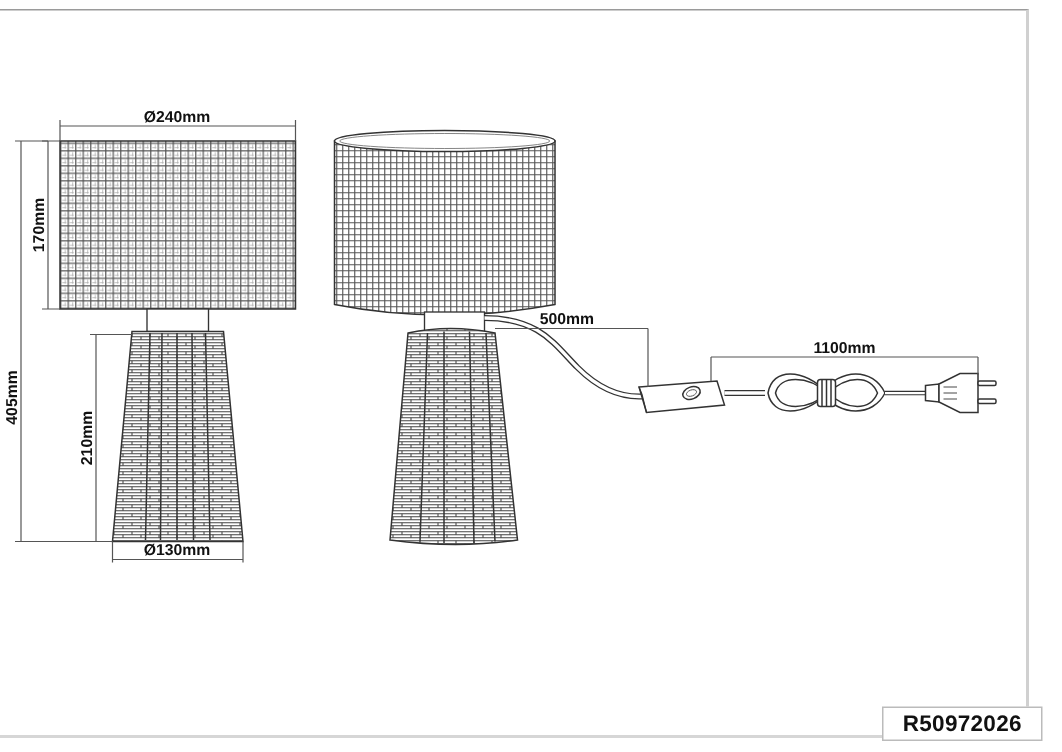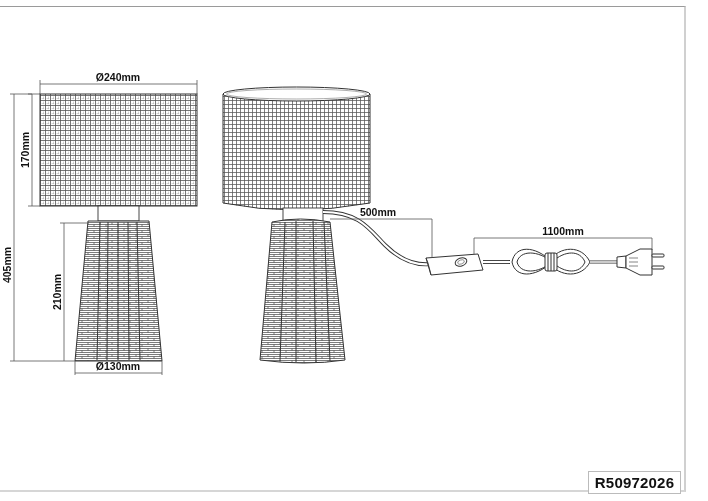--- a/index.html
+++ b/index.html
@@ -1,20 +1,20 @@
 <!DOCTYPE html>
 <html><head>
 <meta charset="utf-8">
 <style>
   html, body { margin:0; padding:0; background:#ffffff; }
   body { width:708px; height:501px; position:relative; overflow:hidden; font-family:"Liberation Sans", sans-serif; }
   .frame { position:absolute; left:-2px; top:6px; width:688px; height:486px; border-top:1px solid #9a9a9a; border-right:2px solid #d0d0d0; border-bottom:2px solid #d6d6d6; box-sizing:border-box; }
   svg.drawing { position:absolute; left:0; top:0; }
   .dim-label { font-family:"Liberation Sans", sans-serif; font-weight:bold; font-size:10.5px; fill:#111; }
-  .code-box { position:absolute; left:588px; top:471px; width:93px; height:23px; border:1px solid #bbb; background:#fff; box-sizing:border-box; display:flex; align-items:center; justify-content:center; font-family:"Liberation Sans", sans-serif; font-weight:bold; font-size:15px; color:#111; letter-spacing:0.2px; }
+  .code-box { position:absolute; left:588px; top:471px; width:107px; height:23px; border:1px solid #bbb; background:#fff; box-sizing:border-box; display:flex; align-items:center; justify-content:center; font-family:"Liberation Sans", sans-serif; font-weight:bold; font-size:15px; color:#111; letter-spacing:0.2px; }
 </style>
 </head>
 <body>
 
 <div class="frame"></div>
 
 <svg class="drawing" width="708" height="501" viewBox="0 0 708 501">
   <defs>
     <pattern id="weave" width="5" height="5" patternUnits="userSpaceOnUse">
       <rect width="5" height="5" fill="#fff"></rect>

